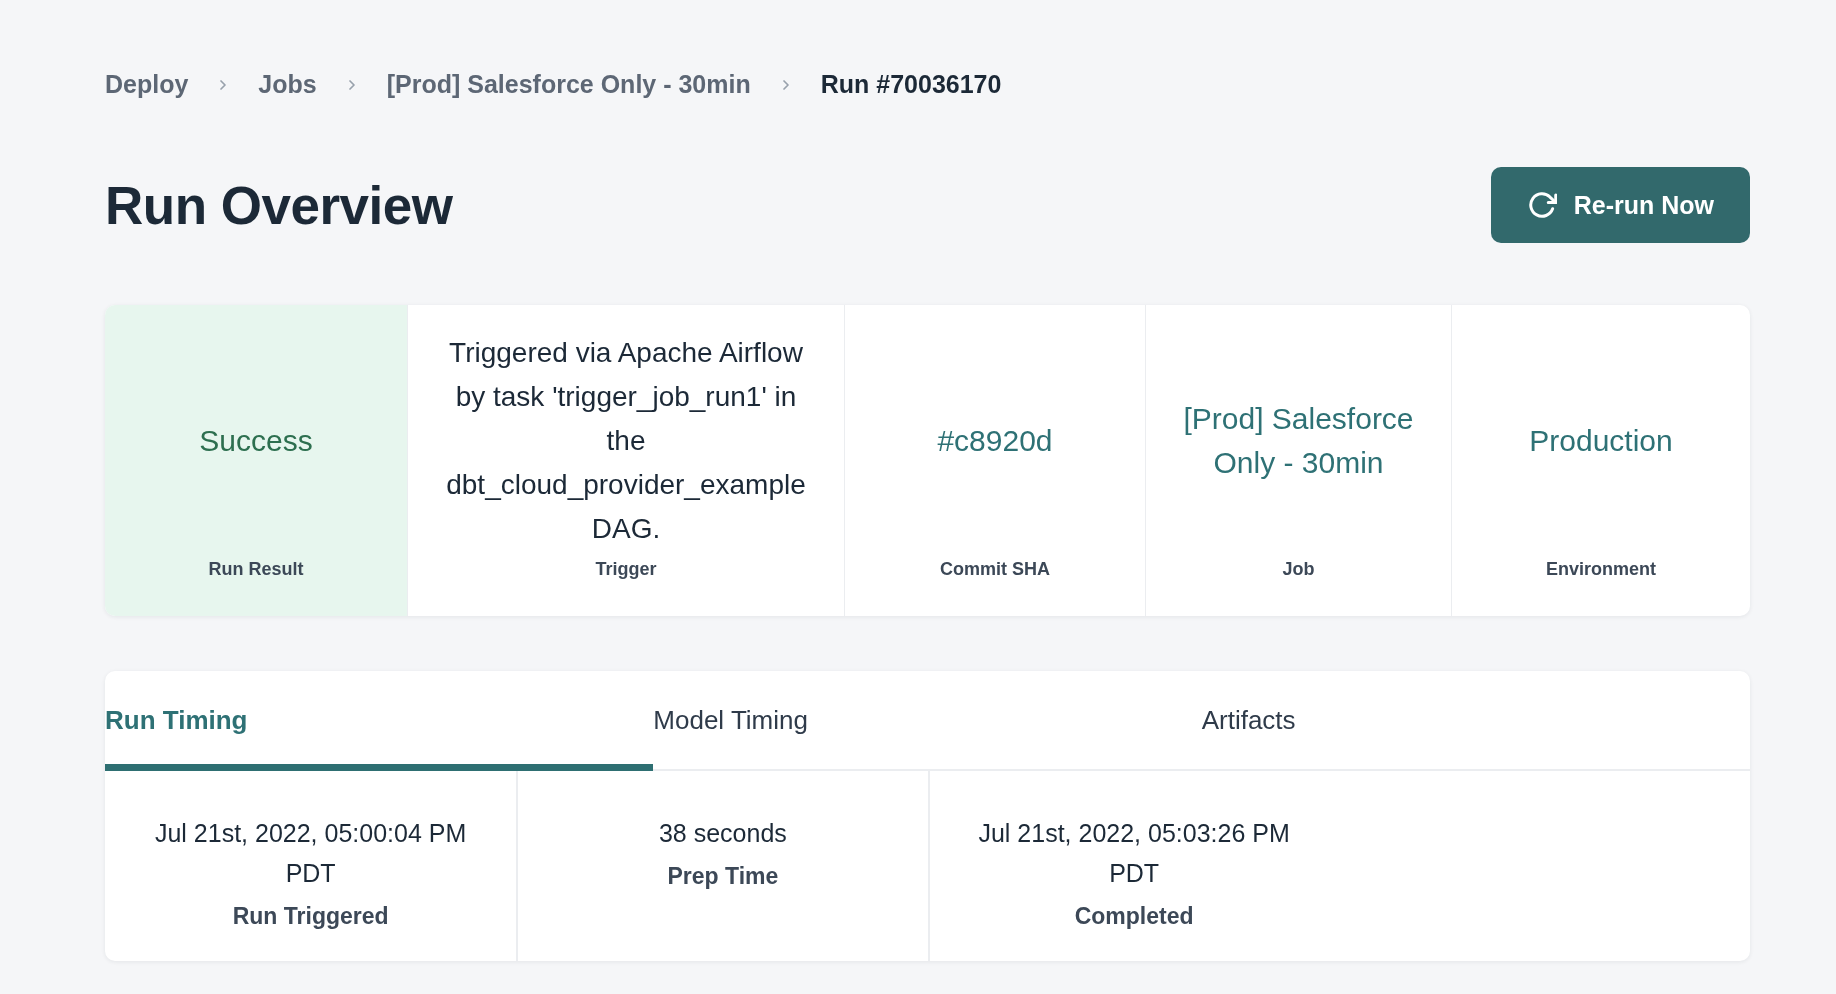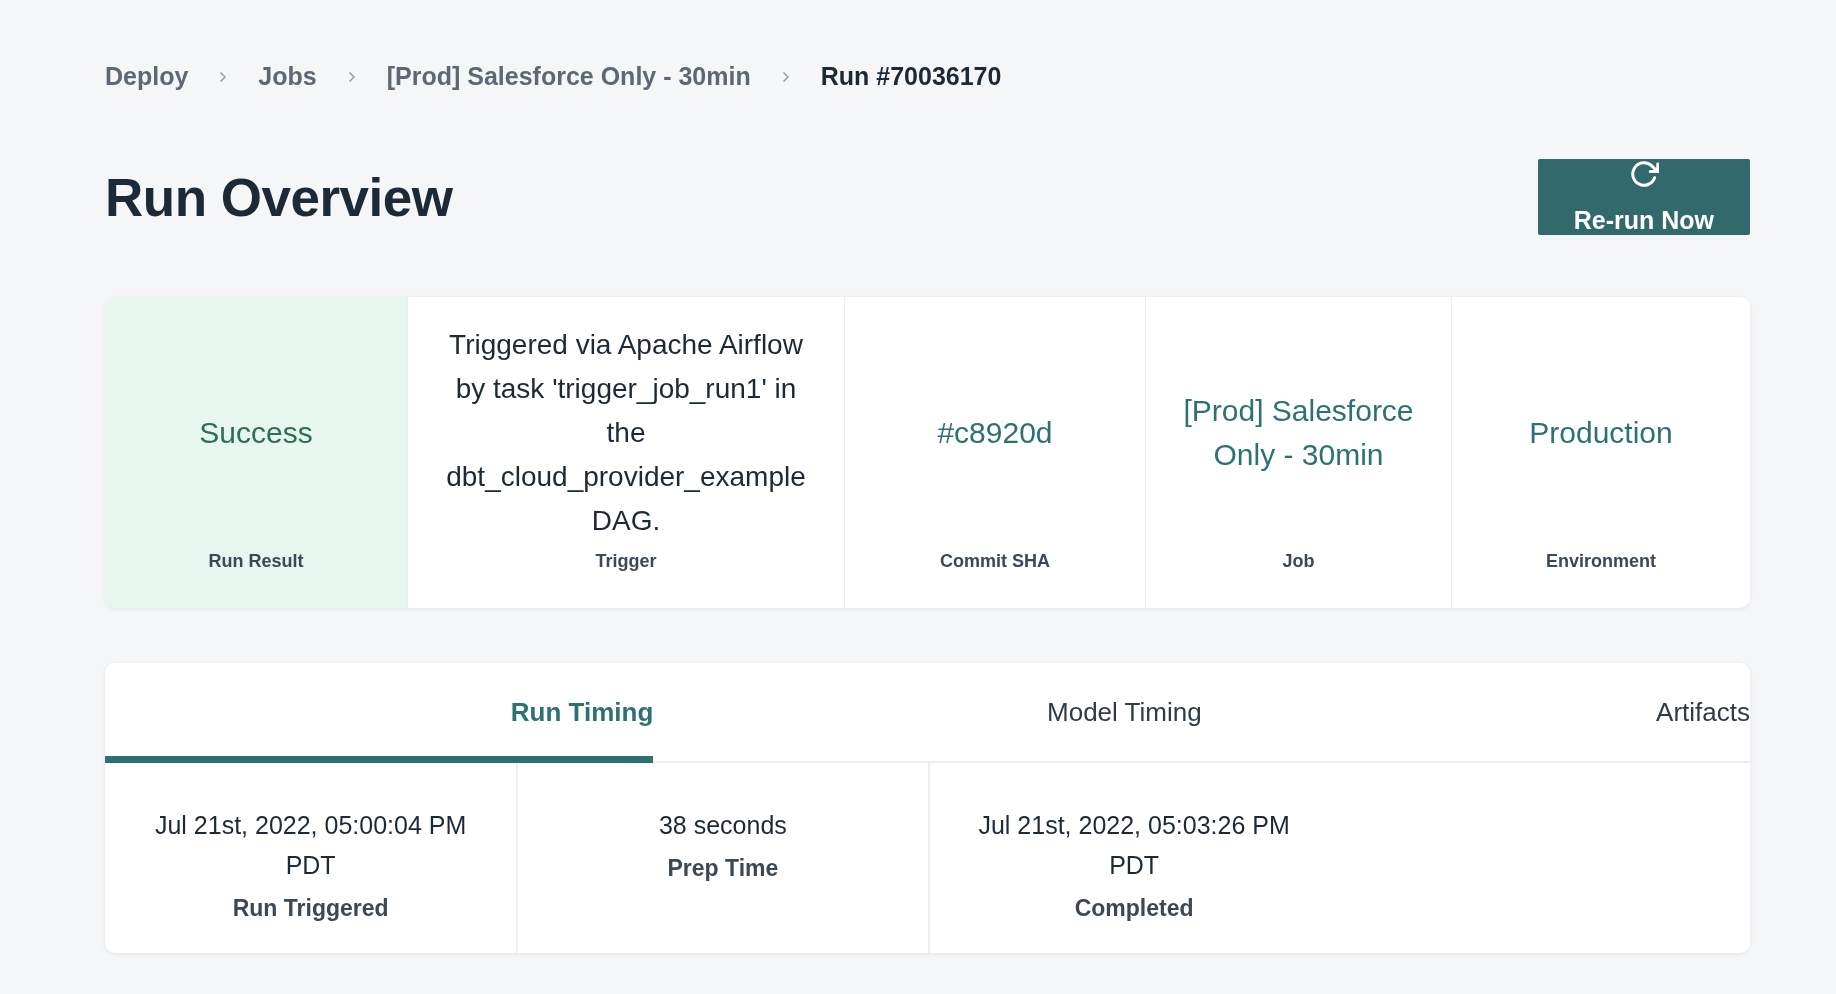--- a/index.html
+++ b/index.html
@@ -10,21 +10,21 @@
   .screen {
     position: relative;
     width: 1836px;
     height: 994px;
     background: var(--page-bg, #f5f6f8);
     overflow: hidden;
   }
   .content {
     position: absolute;
     left: 105px;
-    top: 0;
+    top: 8px;
     width: 1645px;
   }
 
   
   .breadcrumb {
     margin-top: 62px;
     display: flex;
     align-items: center;
     gap: 27px;
     font-size: 25px;
@@ -57,23 +57,22 @@
     align-items: center;
     gap: 17px;
     height: 76px;
     padding: 0 36px;
     background: var(--teal-button, #32696c);
     color: #ffffff;
     font-family: inherit;
     font-size: 25px;
     font-weight: 600;
     border: none;
-    border-radius: 2px;
+    border-radius: 10px;
     cursor: pointer;
-    flex-direction: column;
   }
   .rerun-btn svg { stroke: #ffffff; }
 
   
   .summary-panel {
     margin-top: 62px;
     height: 311px;
     display: grid;
     grid-template-columns: 302fr 437fr 301fr 306fr 299fr;
     background: var(--panel-bg, #ffffff);
@@ -126,21 +125,21 @@
   .tab-bar {
     display: flex;
     height: 98px;
     border-bottom: 2px solid var(--divider, #ebedf0);
   }
   .tab {
     position: relative;
     flex: 1;
     display: flex;
     align-items: center;
-    justify-content: flex-end;
+    justify-content: flex-start;
     font-size: 26px;
     color: var(--tab-inactive, #2f3b4a);
     cursor: pointer;
   }
   .tab-active {
     color: var(--teal-link, #2e7175);
     font-weight: 700;
   }
   .tab-indicator {
     position: absolute;

